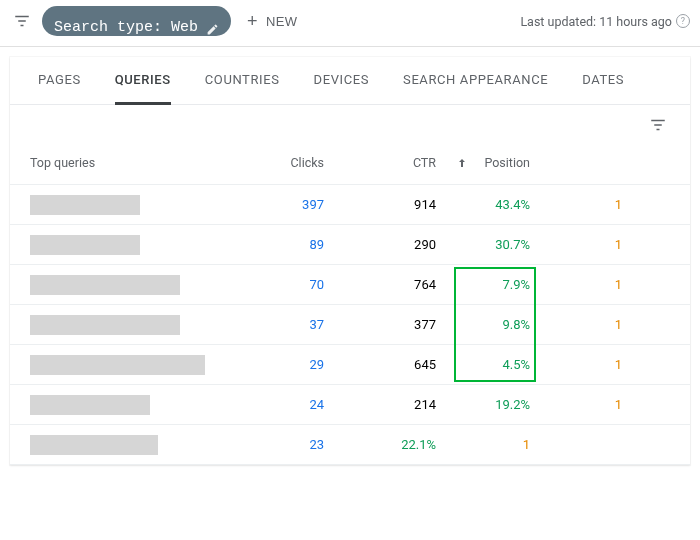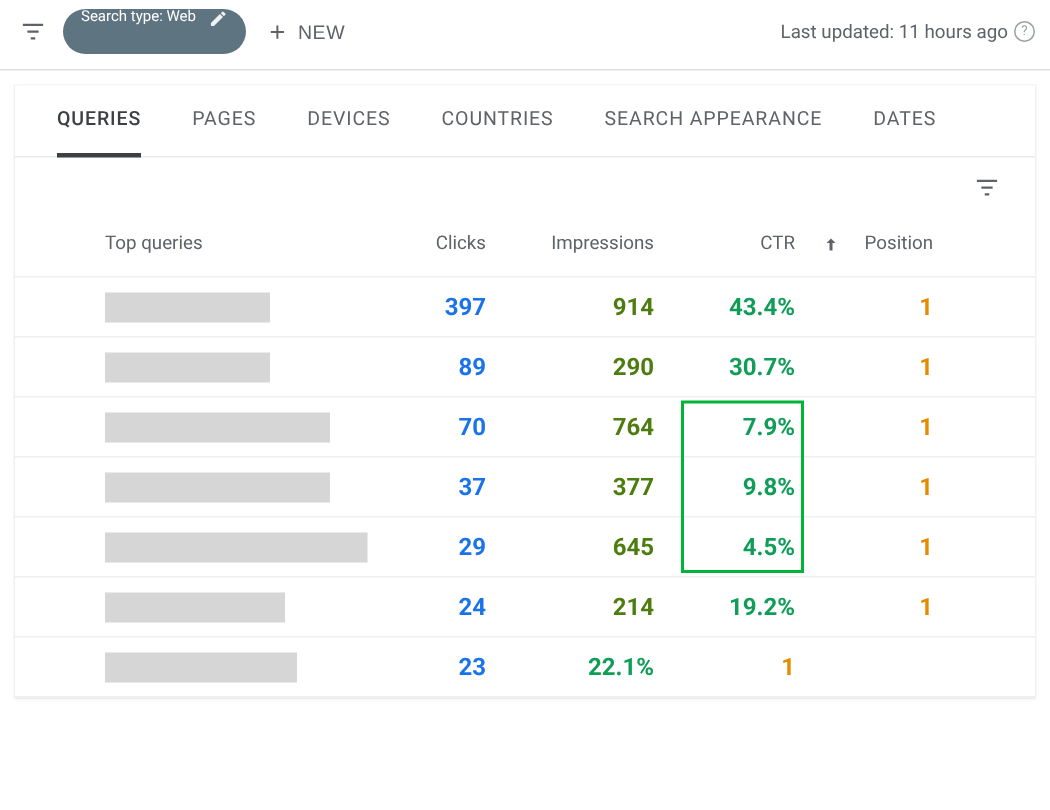--- a/index.html
+++ b/index.html
@@ -29,23 +29,24 @@
     height: 24px;
     cursor: pointer;
   }
   .chip {
     background: #5f7481;
     color: #fff;
     border-radius: 16px;
     padding: 0 12px;
     height: 30px;
     display: flex;
-    align-items: flex-start;
-    font-size: 10px;
-    cursor: pointer;
+    align-items: flex-end;
+    font-size: 15px;
+    cursor: pointer;
+    font-family: Liberation Mono, monospace;
   }
   .chip .pencil {
     margin-left: 8px;
     opacity: .9;
   }
   .new-btn {
     display: flex;
     align-items: center;
     color: #5f6368;
     background: transparent;
@@ -107,30 +108,30 @@
     width: 100%;
   }
   .hdr, .row {
     display: grid;
     grid-template-columns: 210px 84px 112px 94px 92px;
     align-items: center;
     padding: 0 20px;
     border-bottom: 1px solid #eceff1;
   }
   .hdr { height: 44px; font-size: 12.5px; color: #5f6368; }
-  .row { height: 40px; font-size: 16px; font-weight: bold; }
+  .row { height: 40px; font-size: 13px; }
   .right { text-align: right; }
-  .query-cell { text-align: left; color: #5f6368; margin-left: 40px; }
+  .query-cell { text-align: left; color: #5f6368; }
   .pos-hdr { display: flex; justify-content: flex-end; align-items: center; gap: 16px; }
   .redact {
     background: #d6d6d6;
     height: 20px;
   }
   .clicks   { color: #1a73e8; }
-  .impr     { color: #4d7c0f; }
+  .impr     { color: #000000; }
   .ctr      { color: #0f9d58; text-align: right; }
   .pos      { color: #e68a00; }
 
   .highlight-box {
     position: absolute;
     border: 2.5px solid #00b536;
     pointer-events: none;
   }
   .card-wrap { position: relative; }
 
@@ -161,41 +162,40 @@
   <div class="last-updated">
     <span>Last updated: 11 hours ago</span>
     <span class="help-circle">?</span>
   </div>
 </div>
 
 <div class="card-wrap">
 <div class="card">
 
   <div class="tabs" id="tabs-host">
+        <div class="tab">PAGES</div>
         <div class="tab active">QUERIES</div>
-        <div class="tab">PAGES</div>
+        <div class="tab">COUNTRIES</div>
         <div class="tab">DEVICES</div>
-        <div class="tab">COUNTRIES</div>
         <div class="tab">SEARCH APPEARANCE</div>
         <div class="tab">DATES</div>
       </div>
 
   <div class="toolbar-row">
     <div class="filter-icon">
       <svg width="18" height="18" viewBox="0 0 24 24" fill="#5f6368">
             <path d="M3 5h18v2H3V5zm4 6h10v2H7v-2zm3 6h4v2h-4v-2z"></path>
           </svg>
     </div>
   </div>
 
   <div class="table">
     <div class="hdr">
       <div class="query-cell">Top queries</div>
       <div class="right">Clicks</div>
-      <div class="right">Impressions</div>
       <div class="right">CTR</div>
       <div class="right pos-hdr">
         <span>
           <svg width="12" height="12" viewBox="0 0 24 24" fill="#5f6368">
                 <path d="M12 4l-6 6h4v10h4V10h4l-6-6z"></path>
               </svg>
         </span>
         <span>Position</span>
       </div>
     </div>

